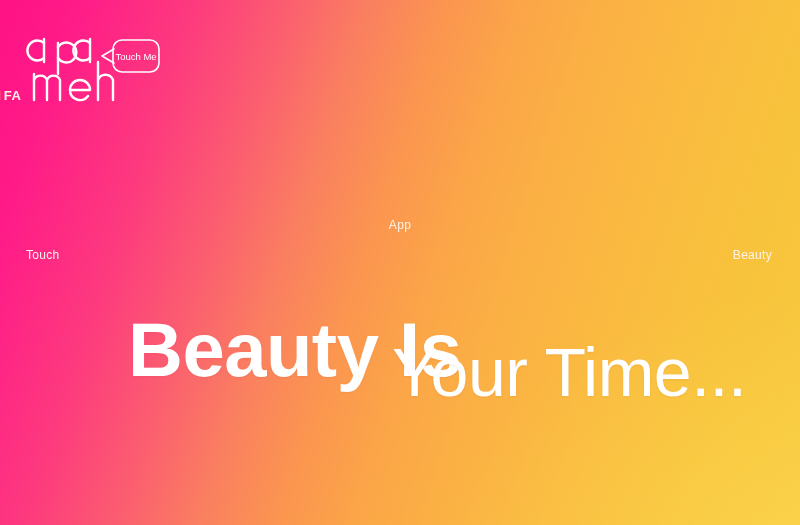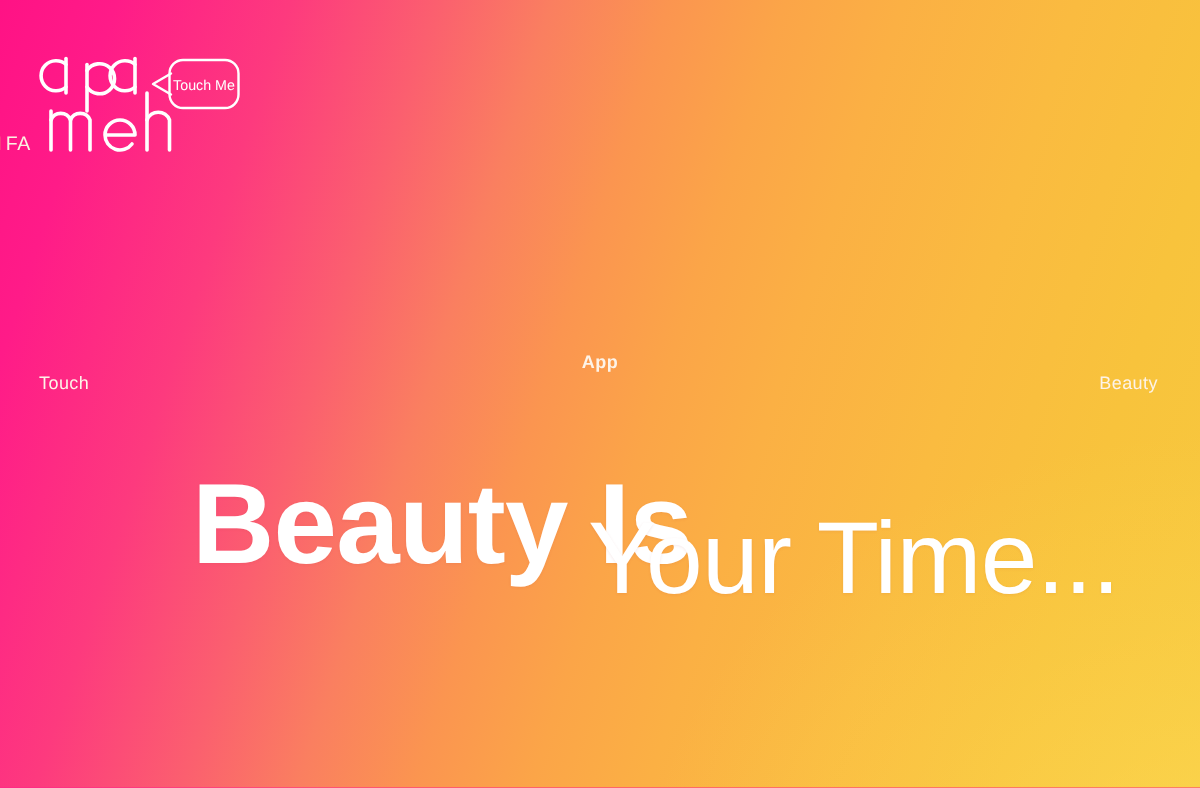--- a/index.html
+++ b/index.html
@@ -74,20 +74,21 @@
     display: flex;
     align-items: center;
     font-size: 13px;
     letter-spacing: 0.4px;
     line-height: 1;
   }
   .lang-item {
     padding: 2px 1px;
     cursor: pointer;
     font-family: "Liberation Sans", sans-serif;
+    font-weight: bold;
   }
   .lang-en { color: #f4617f; }
   .lang-fa { color: #fbf1e2; }
 
   
   .hero {
     position: absolute;
     left: 0;
     top: 215px;
     width: 800px;
@@ -130,21 +131,21 @@
     position: absolute;
     bottom: 14px;
     font-size: 12px;
     color: #fdf3e8;
     letter-spacing: 0.3px;
     line-height: 1;
     cursor: pointer;
     white-space: nowrap;
   }
   .nav-about   { left: 26px; }
-  .nav-app     { left: 50%; transform: translateX(-50%); bottom: 28px; font-weight: bold; }
+  .nav-app     { left: 50%; transform: translateX(-50%); bottom: 44px; font-weight: normal; }
   .nav-contact { right: 28px; }
 </style>
 </head>
 <body>
 
 <div id="page">
 
   <div class="brand">
     <div class="brand-mark">
       <svg width="180" height="80" viewBox="0 0 180 80" aria-hidden="true">

